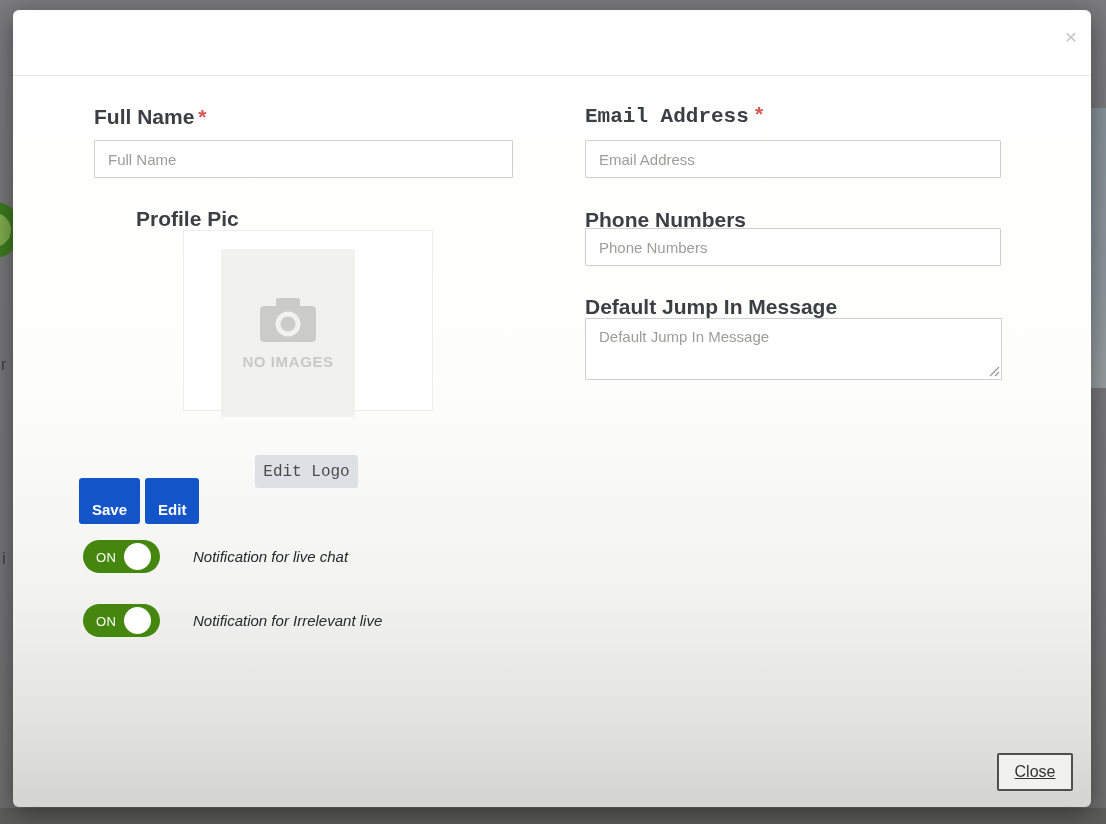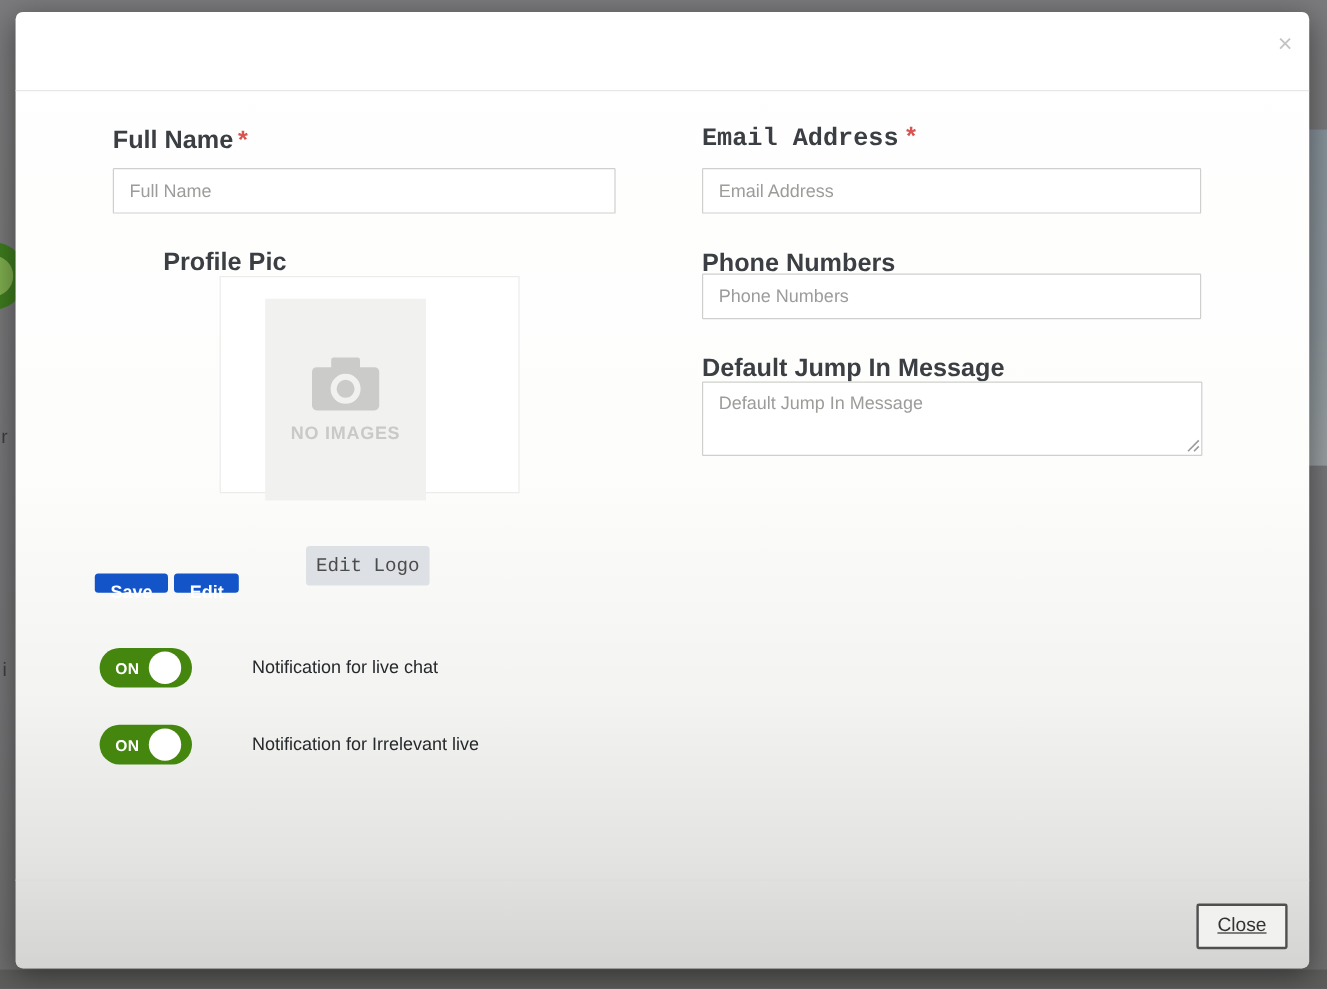--- a/index.html
+++ b/index.html
@@ -73,40 +73,40 @@
   }
   .edit-logo-btn {
     position:absolute; left:242px; top:410px; width:103px; height:33px;
     background:#dde1e6; border:none; border-radius:3px;
     font-size:16px; color:#4c4c4c; font-family:Liberation Mono, monospace; cursor:pointer;margin-top:35px;
   }
 
   .btn-row { position:absolute; left:66px; top:468px; display:flex; gap:5px; }
   .btn-primary {
     background:#1355c8; color:#fff; border:none; border-radius:3px;
-    font-size:15px; font-weight:700; padding:7px 13px; height:16px;
+    font-size:15px; font-weight:700; padding:23px 13px; height:16px;
     font-family:"Liberation Sans", sans-serif; cursor:pointer;
   }
 
   .toggle-row { position:absolute; left:70px; display:flex; align-items:center; }
   .toggle-row-1 { top:530px; }
   .toggle-row-2 { top:594px; }
   .toggle-pill {
     position:relative; width:77px; height:33px; border-radius:17px;
     background:#45870e; cursor:pointer; flex:0 0 auto;
   }
   .toggle-on-text {
     position:absolute; left:13px; top:50%; transform:translateY(-50%);
-    color:#fff; font-size:13px; font-weight:700; letter-spacing:0.3px;
+    color:#fff; font-size:13px; font-weight:400; letter-spacing:0.3px;
   }
   .toggle-knob {
     position:absolute; left:41px; top:3px; width:27px; height:27px;
     border-radius:50%; background:#fff;
   }
-  .toggle-label { margin-left:50px; font-size:15px; color:#26292c; }
+  .toggle-label { margin-left:33px; font-size:15px; color:#26292c;font-style:italic; }
 
   
   .lbl-email { left:572px; top:95px;font-family:Liberation Mono, monospace; }
   .inp-email { left:572px; top:130px; width:416px; }
   .lbl-phone { left:572px; top:198px; }
   .inp-phone { left:572px; top:218px; width:416px; }
   .lbl-jump  { left:572px; top:285px; }
   .area-wrap { position:absolute; left:572px; top:308px; width:417px; height:62px; }
   .txt-area {
     width:100%; height:100%; border:1px solid #cfcfcd; background:#fff;

